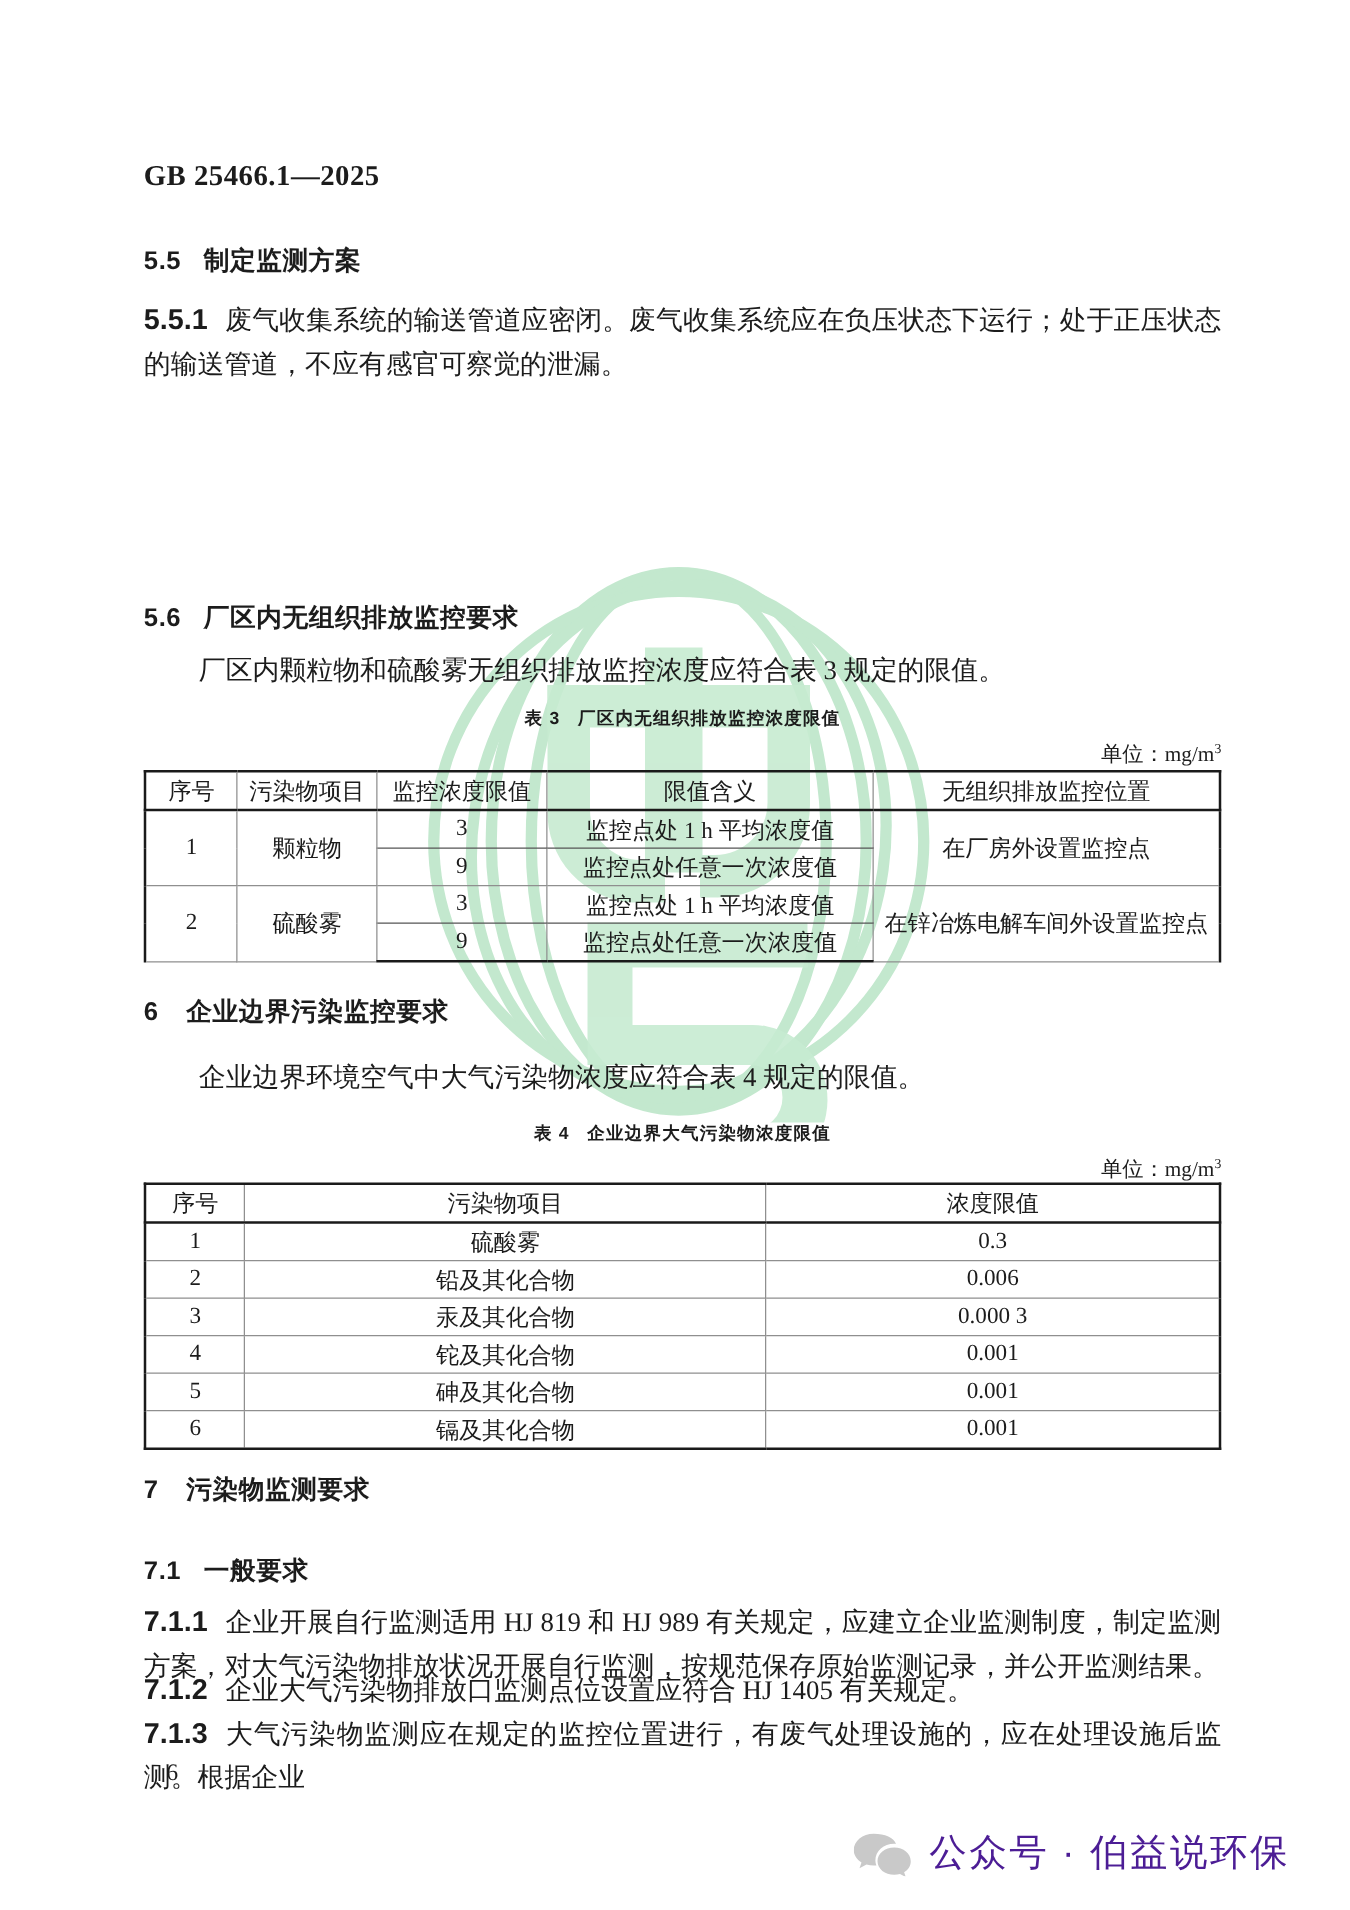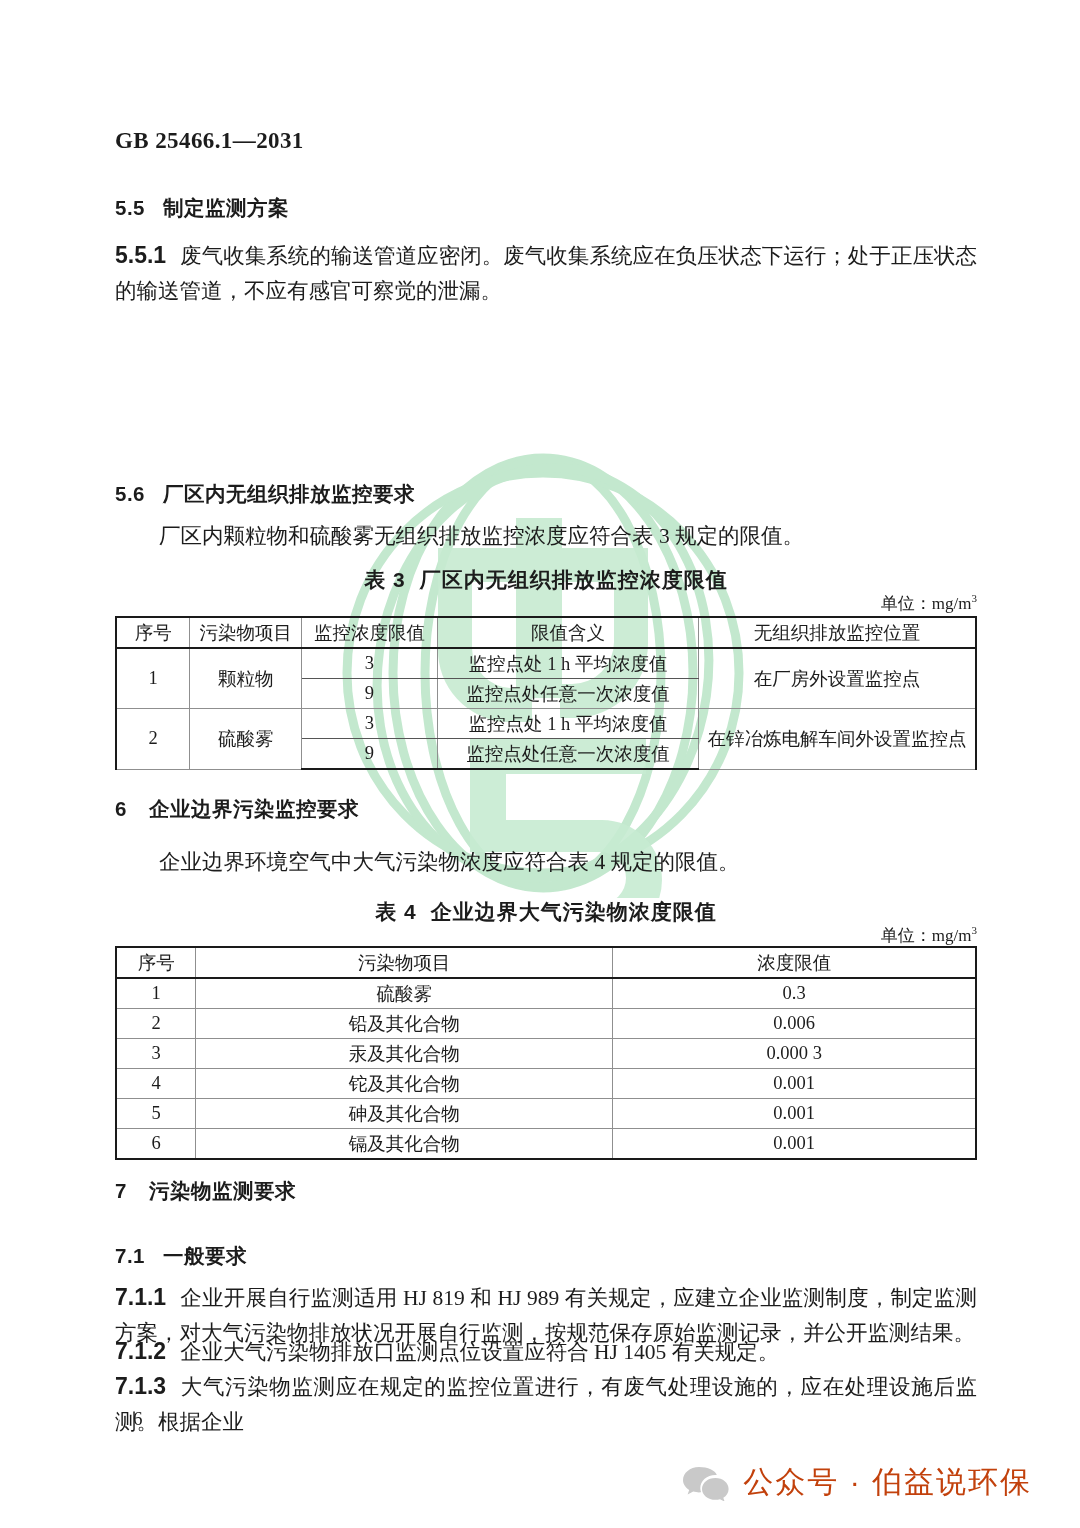--- a/index.html
+++ b/index.html
@@ -75,21 +75,21 @@
   }
   .para.indent { text-indent: 44px; }
 
   
   .table-caption {
     position: absolute;
     width: 862px;
     left: 115px;
     text-align: center;
     font-family: "Liberation Sans", "DejaVu Sans", sans-serif;
-    font-size: 21px;
+    font-size: 14px;
     font-weight: bold;
     letter-spacing: 1px;
   }
   .table-caption .cap-num { margin-right: 14px; }
   .unit-line {
     position: absolute;
     width: 862px;
     left: 115px;
     text-align: right;
     font-size: 17px;
@@ -151,21 +151,21 @@
     right: 48px; top: 1462px;
     display: flex;
     align-items: center;
     gap: 14px;
     color: #c3c3c3;
   }
   .wechat-text {
     font-family: "Liberation Sans", "DejaVu Sans", sans-serif;
     font-size: 30px;
     letter-spacing: 2px;
-    color: #c2410c;
+    color: #4c1d95;
     white-space: nowrap;
   }
 </style>
 </head>
 <body>
 
 <div id="watermark-layer">
   <svg id="watermark-svg" width="450" height="450" viewBox="0 0 450 450">
     <g fill="none" stroke="#b9e4c6" stroke-width="9" opacity="0.85">
       <ellipse cx="225" cy="225" rx="150" ry="215"></ellipse>
@@ -179,21 +179,21 @@
       <path d="M120 100 h34 v100 a40 40 0 0 0 40 40 h20 v34 h-26 a72 72 0 0 1 -68 -74 z"></path>
       <path d="M296 100 h34 v96 a74 74 0 0 1 -74 74 h-14 v-34 h12 a42 42 0 0 0 42 -42 z"></path>
       <path d="M152 290 h176 v36 h-140 v46 h96 a60 60 0 0 1 0 120 h-96 v-36 h94 a26 26 0 0 0 0 -52 h-130 z"></path>
     </g>
   </svg>
 </div>
 
 <div id="page">
 
   <div class="doc-header">
-    <span class="gb">GB 25466.1—2031</span>
+    <span class="gb">GB 25466.1—2025</span>
   </div>
 
   <div class="h2" style="top:194px;">
     <span class="num">5.5</span><span>制定监测方案</span>
   </div>
 
   <div class="para" style="top:238px;">
     <span class="cl">5.5.1</span><span>废气收集系统的输送管道应密闭。废气收集系统应在负压状态下运行；处于正压状态的输送管道，不应有感官可察觉的泄漏。</span>
   </div>
 

